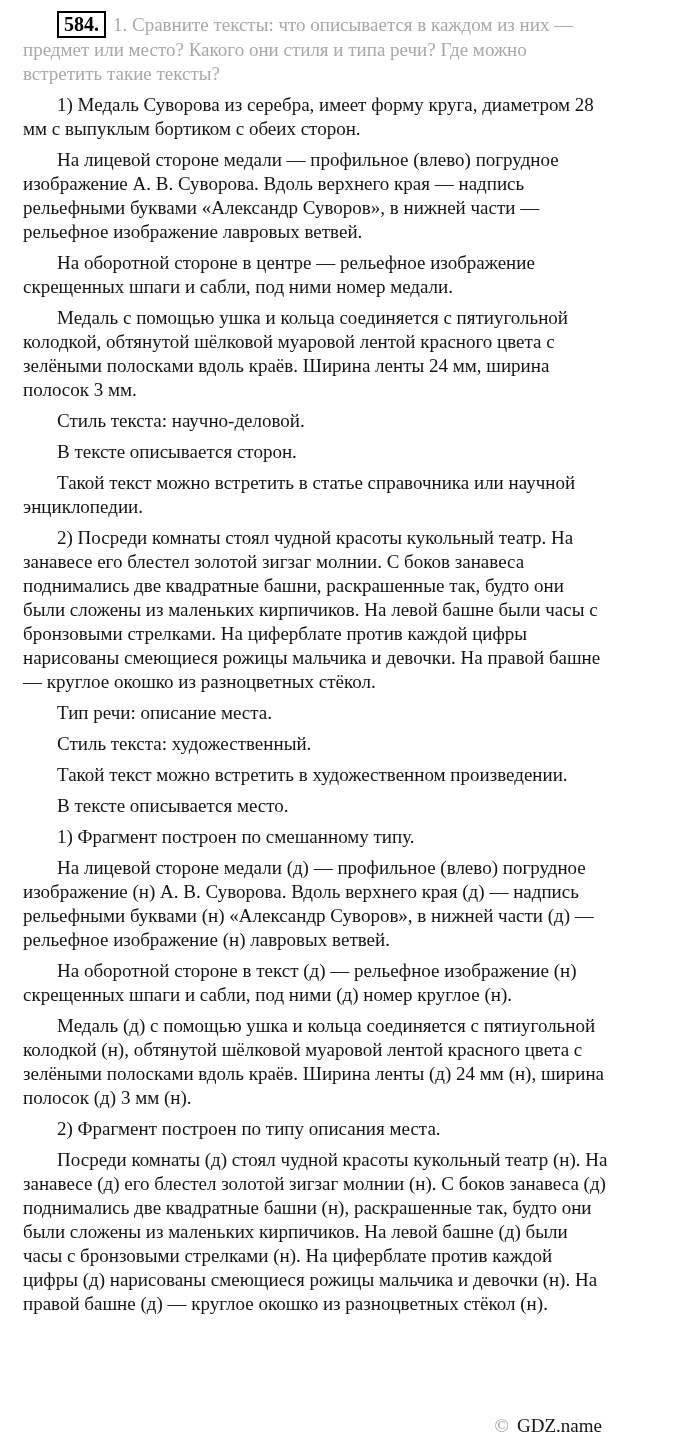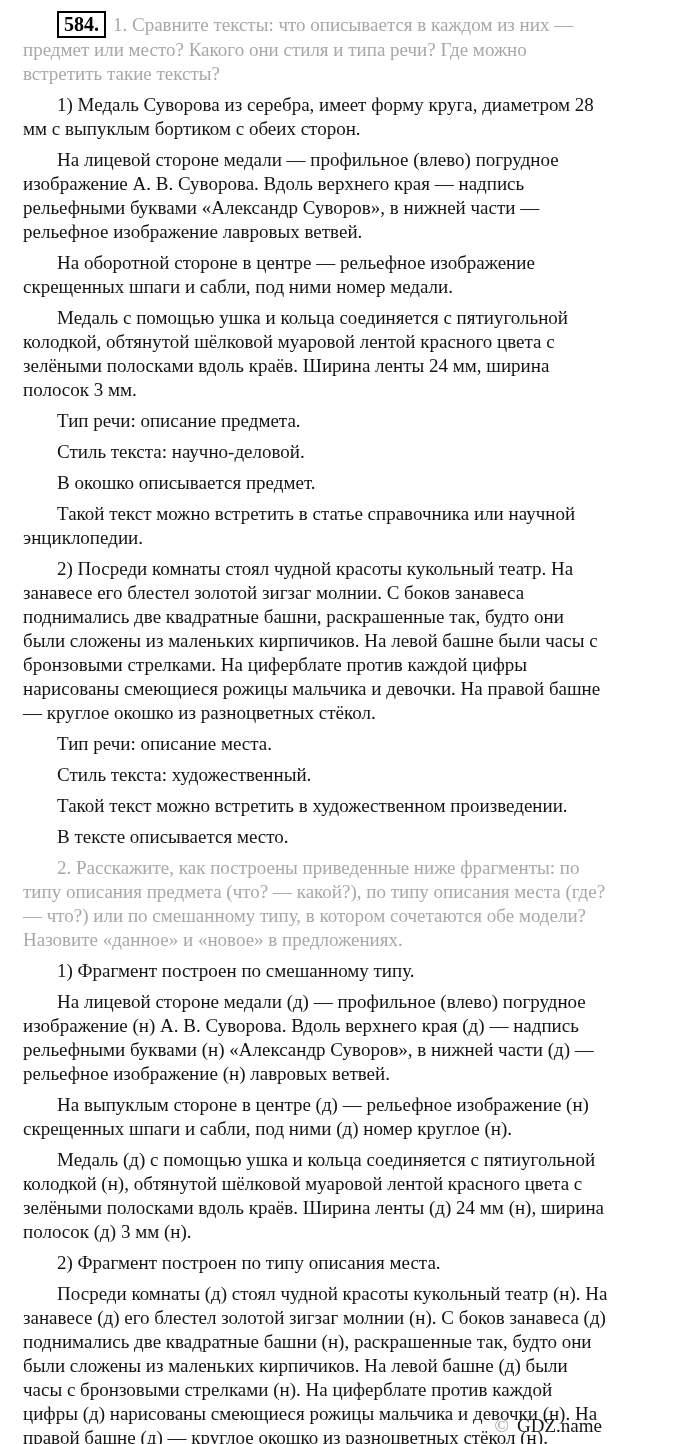--- a/index.html
+++ b/index.html
@@ -55,33 +55,31 @@
 
   <p class="para task">
     <span class="badge">584.</span><span>1. Сравните тексты: что описывается в каждом из них — предмет или место? Какого они стиля и типа речи? Где можно встретить такие тексты?</span>
   </p>
 
   <div>
       <p class="para"><span>1) Медаль Суворова из серебра, имеет форму круга, диаметром 28 мм с выпуклым бортиком с обеих сторон.</span></p>
       <p class="para"><span>На лицевой стороне медали — профильное (влево) погрудное изображение А. В. Суворова. Вдоль верхнего края — надпись рельефными буквами «Александр Суворов», в нижней части — рельефное изображение лавровых ветвей.</span></p>
       <p class="para"><span>На оборотной стороне в центре — рельефное изображение скрещенных шпаги и сабли, под ними номер медали.</span></p>
       <p class="para"><span>Медаль с помощью ушка и кольца соединяется с пятиугольной колодкой, обтянутой шёлковой муаровой лентой красного цвета с зелёными полосками вдоль краёв. Ширина ленты 24 мм, ширина полосок 3 мм.</span></p>
-      <p class="para"><span>Тип речи: описание предмета.</span></p>
       <p class="para"><span>Стиль текста: научно-деловой.</span></p>
-      <p class="para"><span>В окошко описывается предмет.</span></p>
+      <p class="para"><span>В тексте описывается сторон.</span></p>
       <p class="para"><span>Такой текст можно встретить в статье справочника или научной энциклопедии.</span></p>
       <p class="para"><span>2) Посреди комнаты стоял чудной красоты кукольный театр. На занавесе его блестел золотой зигзаг молнии. С боков занавеса поднимались две квадратные башни, раскрашенные так, будто они были сложены из маленьких кирпичиков. На левой башне были часы с бронзовыми стрелками. На циферблате против каждой цифры нарисованы смеющиеся рожицы мальчика и девочки. На правой башне — круглое окошко из разноцветных стёкол.</span></p>
       <p class="para"><span>Тип речи: описание места.</span></p>
       <p class="para"><span>Стиль текста: художественный.</span></p>
       <p class="para"><span>Такой текст можно встретить в художественном произведении.</span></p>
       <p class="para"><span>В тексте описывается место.</span></p>
-      <p class="para task"><span>2. Расскажите, как построены приведенные ниже фрагменты: по типу описания предмета (что? — какой?), по типу описания места (где? — что?) или по смешанному типу, в котором сочетаются обе модели? Назовите «данное» и «новое» в предложениях.</span></p>
       <p class="para"><span>1) </span><span class="it">Фрагмент построен по смешанному типу.</span></p>
       <p class="para"><span>На лицевой стороне медали </span><span class="it">(д)</span><span> — профильное (влево) погрудное изображение </span><span class="it">(н)</span><span> А. В. Суворова. Вдоль верхнего края </span><span class="it">(д)</span><span> — надпись рельефными буквами </span><span class="it">(н)</span><span> «Александр Суворов», в нижней части </span><span class="it">(д)</span><span> — рельефное изображение </span><span class="it">(н)</span><span> лавровых ветвей.</span></p>
-      <p class="para"><span>На выпуклым стороне в центре </span><span class="it">(д)</span><span> — рельефное изображение </span><span class="it">(н)</span><span> скрещенных шпаги и сабли, под ними </span><span class="it">(д)</span><span> номер круглое </span><span class="it">(н)</span><span>.</span></p>
+      <p class="para"><span>На оборотной стороне в текст </span><span class="it">(д)</span><span> — рельефное изображение </span><span class="it">(н)</span><span> скрещенных шпаги и сабли, под ними </span><span class="it">(д)</span><span> номер круглое </span><span class="it">(н)</span><span>.</span></p>
       <p class="para"><span>Медаль </span><span class="it">(д)</span><span> с помощью ушка и кольца соединяется с пятиугольной колодкой </span><span class="it">(н)</span><span>, обтянутой шёлковой муаровой лентой красного цвета с зелёными полосками вдоль краёв. Ширина ленты </span><span class="it">(д)</span><span> 24 мм </span><span class="it">(н)</span><span>, ширина полосок </span><span class="it">(д)</span><span> 3 мм </span><span class="it">(н)</span><span>.</span></p>
       <p class="para"><span>2) </span><span class="it">Фрагмент построен по типу описания места.</span></p>
       <p class="para"><span>Посреди комнаты </span><span class="it">(д)</span><span> стоял чудной красоты кукольный театр </span><span class="it">(н)</span><span>. На занавесе </span><span class="it">(д)</span><span> его блестел золотой зигзаг молнии </span><span class="it">(н)</span><span>. С боков занавеса </span><span class="it">(д)</span><span> поднимались две квадратные башни </span><span class="it">(н)</span><span>, раскрашенные так, будто они были сложены из маленьких кирпичиков. На левой башне </span><span class="it">(д)</span><span> были часы с бронзовыми стрелками </span><span class="it">(н)</span><span>. На циферблате против каждой цифры </span><span class="it">(д)</span><span> нарисованы смеющиеся рожицы мальчика и девочки </span><span class="it">(н)</span><span>. На правой башне </span><span class="it">(д)</span><span> — круглое окошко из разноцветных стёкол </span><span class="it">(н)</span><span>.</span></p>
     </div>
 
   <div class="footer">
     <span class="copy">©</span><span class="site">GDZ.name</span>
   </div>
 
 </div>

